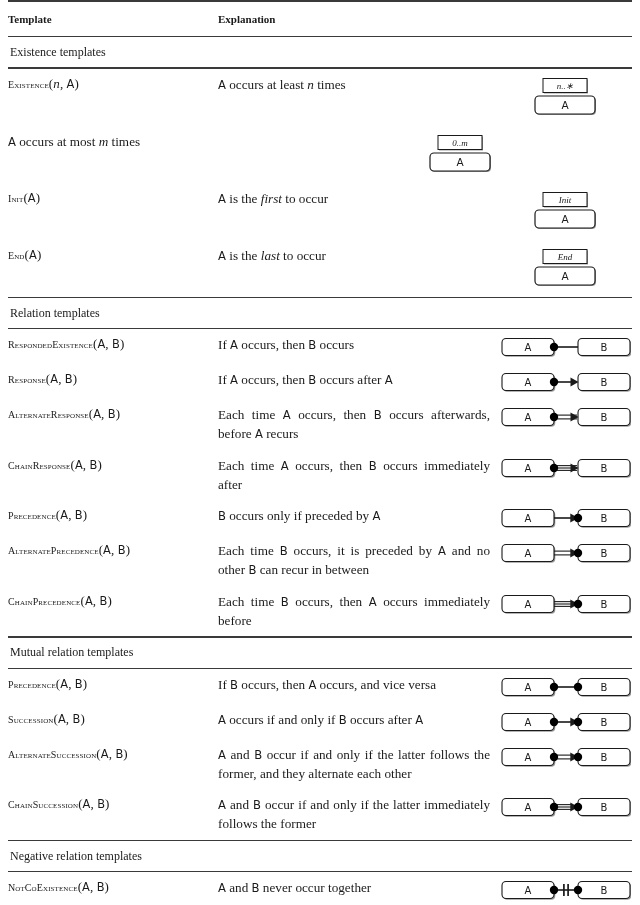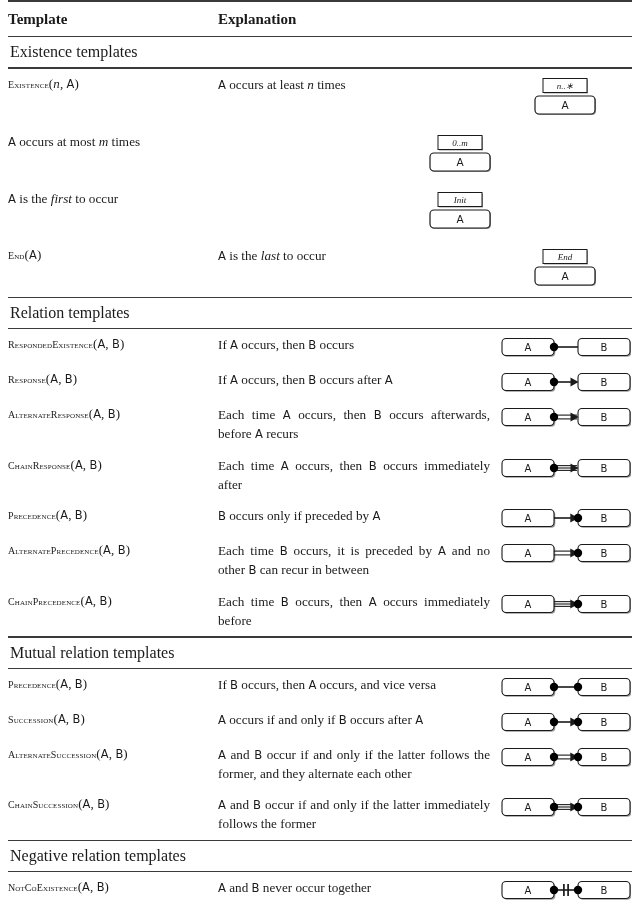--- a/index.html
+++ b/index.html
@@ -2,26 +2,26 @@
 <html><head>
 <meta charset="utf-8">
 <style>
   html,body{margin:0;padding:0;background:#fff;}
   body{width:640px;height:905px;font-family:"Liberation Serif",serif;color:#1a1a1a;}
   .table{width:640px;box-sizing:border-box;padding:0 8px;}
   .rule{background:#3a3a3a;width:100%;}
   .rule.thick{height:2.2px;}
   .rule.thin{height:1.3px;}
   .hdr{display:flex;align-items:center;height:34px;}
-  .hdr .c{font-weight:bold;font-size:15px;font-family:"Liberation Serif",serif;}
+  .hdr .c{font-weight:bold;font-size:11px;font-family:"Liberation Serif",serif;}
   .c1{width:210px;flex:0 0 210px;}
   .c2{width:272px;flex:0 0 272px;}
   .c3{flex:1 1 auto;display:flex;justify-content:center;}
   .hdr .c3{justify-content:center;}
-  .section{height:30px;display:flex;align-items:center;font-size:16px;font-family:"Liberation Serif",serif;padding-left:2px;}
+  .section{height:30px;display:flex;align-items:center;font-size:12px;font-family:"Liberation Serif",serif;padding-left:2px;}
   .row{display:flex;align-items:flex-start;padding-top:7px;padding-bottom:6px;}
   .tmpl{font-size:13px;font-family:"Liberation Serif",serif;letter-spacing:.1px;line-height:1.25;white-space:nowrap;}
   .sc{font-variant:small-caps;font-size:10px;}
   .arg{font-family:"DejaVu Sans",sans-serif;font-size:11.4px;}
   .it{font-style:italic;}
   .expl{font-size:13.2px;line-height:1.42;text-align:justify;font-family:"Liberation Serif",serif;padding-right:10px;}
   .expl .ev{font-family:"DejaVu Sans",sans-serif;font-size:11.6px;}
   .expl .mv{font-style:italic;font-family:"Liberation Serif",serif;}
   .nota{display:flex;flex-direction:column;align-items:center;justify-content:flex-start;width:100%;}
   svg{display:block;}
@@ -69,20 +69,21 @@
               <rect x="16" y="2.5" width="44" height="14" fill="#fff" stroke="#1a1a1a" stroke-width="1"></rect>
               <text x="38" y="13" font-family="Liberation Serif,serif" font-style="italic" font-size="9" text-anchor="middle" fill="#1a1a1a">0..m</text>
               <rect x="9" y="21" width="60" height="18" rx="4" fill="#9a9a9a"></rect>
               <rect x="8" y="20" width="60" height="18" rx="4" fill="#fff" stroke="#1a1a1a" stroke-width="1.2"></rect>
               <text x="38" y="33" font-family="DejaVu Sans,sans-serif" font-size="10.5" text-anchor="middle" fill="#1a1a1a">A</text>
             </svg>
           </div>
         </div>
       </div>
       <div class="row">
+        <div class="c1 tmpl"><span class="sc">Init</span>(<span class="arg">A</span>)</div>
         <div class="c2 expl"><span class="ev">A</span> is the <span class="mv">first</span> to occur</div>
         <div class="c3">
           <div class="nota">
             <svg width="78" height="44" viewBox="0 0 78 44">
               <rect x="17" y="3.5" width="44" height="14" fill="#9a9a9a"></rect>
               <rect x="16" y="2.5" width="44" height="14" fill="#fff" stroke="#1a1a1a" stroke-width="1"></rect>
               <text x="38" y="13" font-family="Liberation Serif,serif" font-style="italic" font-size="9" text-anchor="middle" fill="#1a1a1a">Init</text>
               <rect x="9" y="21" width="60" height="18" rx="4" fill="#9a9a9a"></rect>
               <rect x="8" y="20" width="60" height="18" rx="4" fill="#fff" stroke="#1a1a1a" stroke-width="1.2"></rect>
               <text x="38" y="33" font-family="DejaVu Sans,sans-serif" font-size="10.5" text-anchor="middle" fill="#1a1a1a">A</text>

